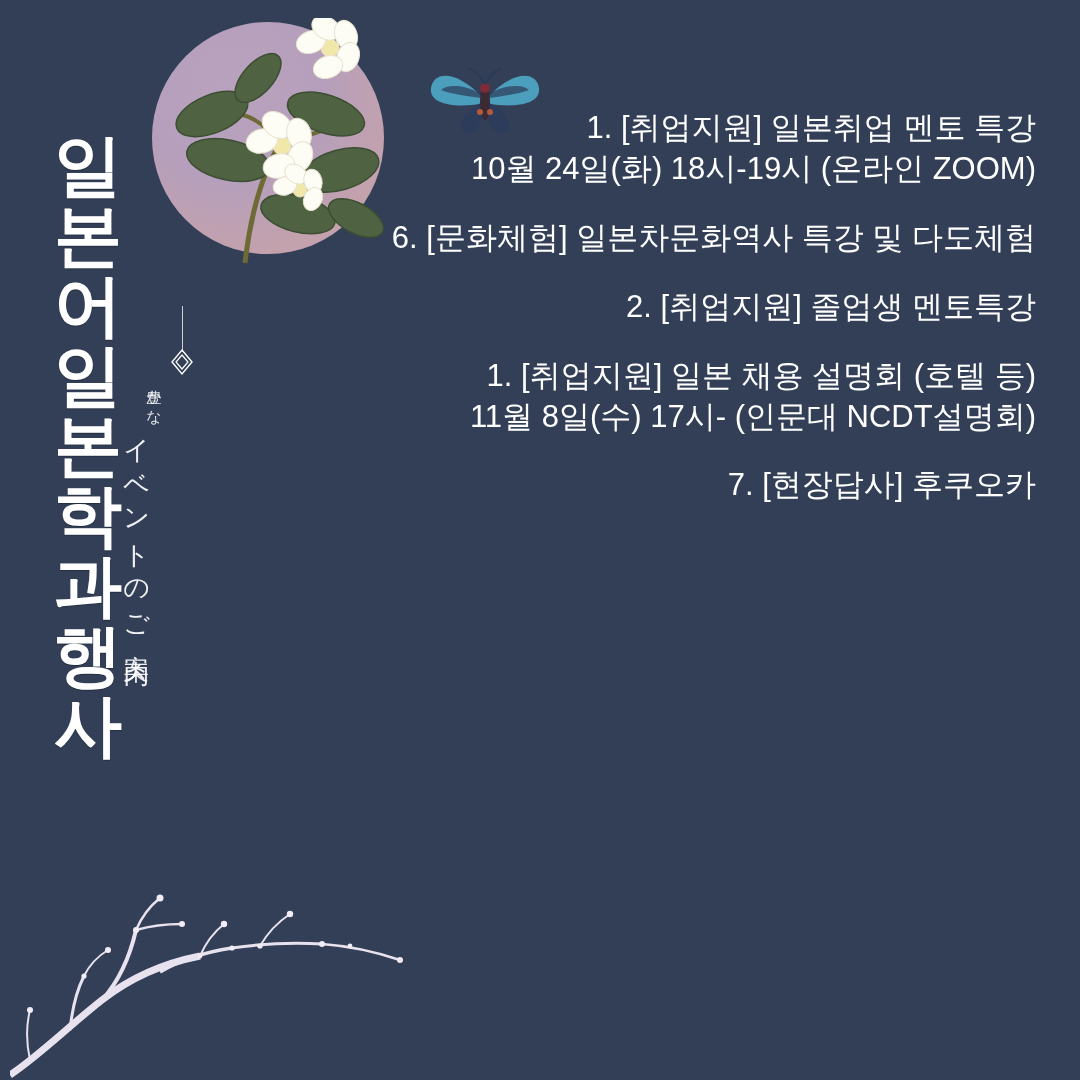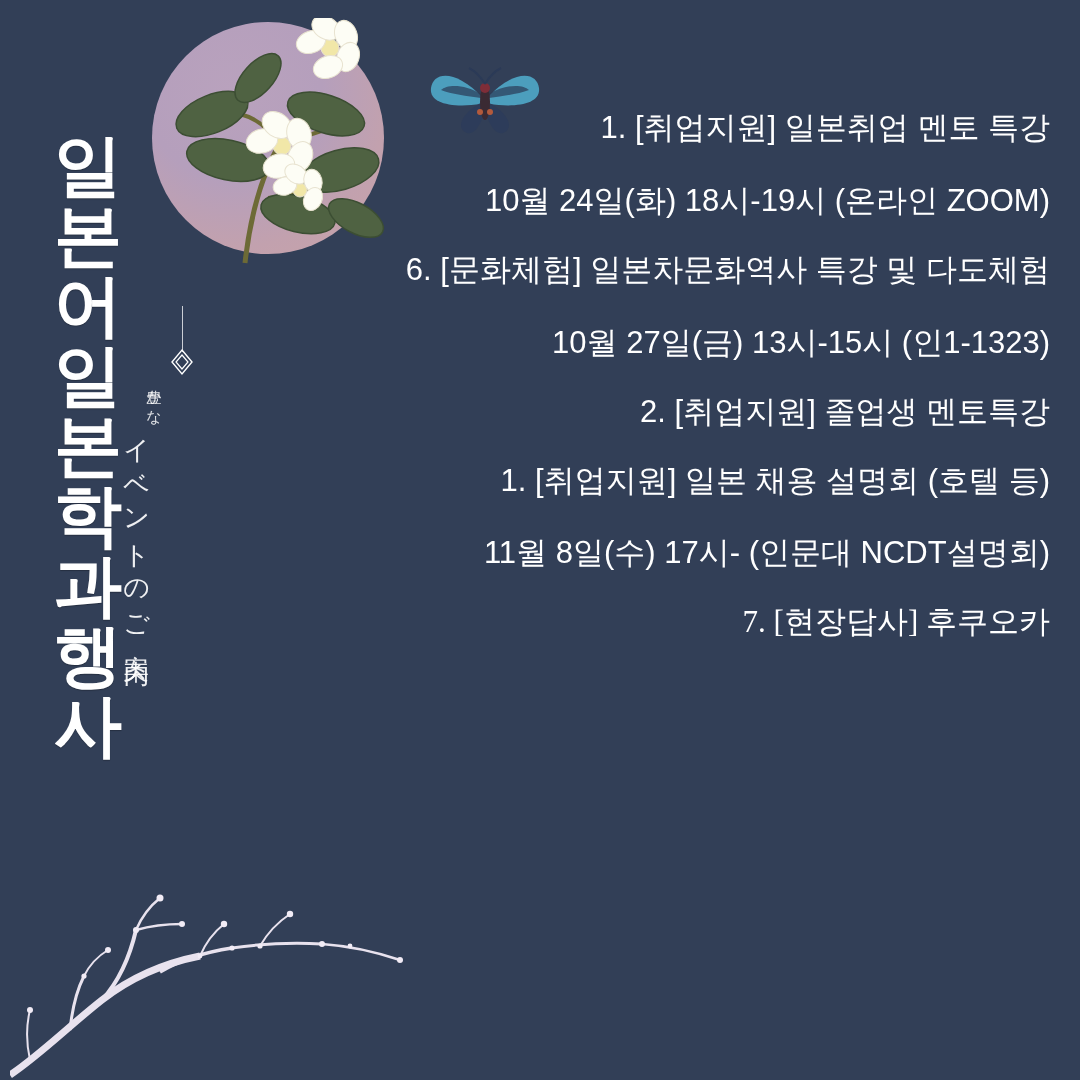--- a/index.html
+++ b/index.html
@@ -89,43 +89,42 @@
     text-orientation: upright;
     letter-spacing: 6px;
   }
 
   
   .branch { position: absolute; left: 10px; bottom: 0; width: 420px; height: 220px; }
 
   
   .events {
     position: absolute;
-    right: 30px;
+    right: 44px;
     top: 108px;
     width: 660px;
     text-align: right;
   }
   .event {
     margin-bottom: 28px;
   }
-  .event:last-child { margin-bottom: 0; font-family: Liberation Serif, serif; }
+  .event:last-child { margin-bottom: 0; }
   .event-title {
     font-size: 31px;
     line-height: 1.32;
     font-weight: 400;
     color: #ffffff;
     white-space: nowrap;
   }
   .event-when {
     font-size: 31px;
     line-height: 1.32;
     font-weight: 400;
     color: #ffffff;
     white-space: nowrap;
-    margin-top: 32px;
   }
 </style>
 </head>
 <body>
 
 <div class="poster">
 
   <div class="circle-art"></div>
   <svg class="leafy" viewBox="0 0 250 260">
     <g stroke="#4c5f3e" fill="none" stroke-width="3">
@@ -245,21 +244,20 @@
 
   <div class="events">
 
     <div class="event">
       <div class="event-title">1. [취업지원] 일본취업 멘토 특강</div>
       <div class="event-when">10월 24일(화) 18시-19시 (온라인 ZOOM)</div>
     </div>
 
     <div class="event">
       <div class="event-title">6. [문화체험] 일본차문화역사 특강 및 다도체험</div>
-      <div class="event-when">10월 27일(금) 13시-15시 (인1-1323)</div>
     </div>
 
 
 
     <div class="event">
       <div class="event-title">2. [취업지원] 졸업생 멘토특강</div>
     </div>
 
     <div class="event">
       <div class="event-title">1. [취업지원] 일본 채용 설명회 (호텔 등)</div>

